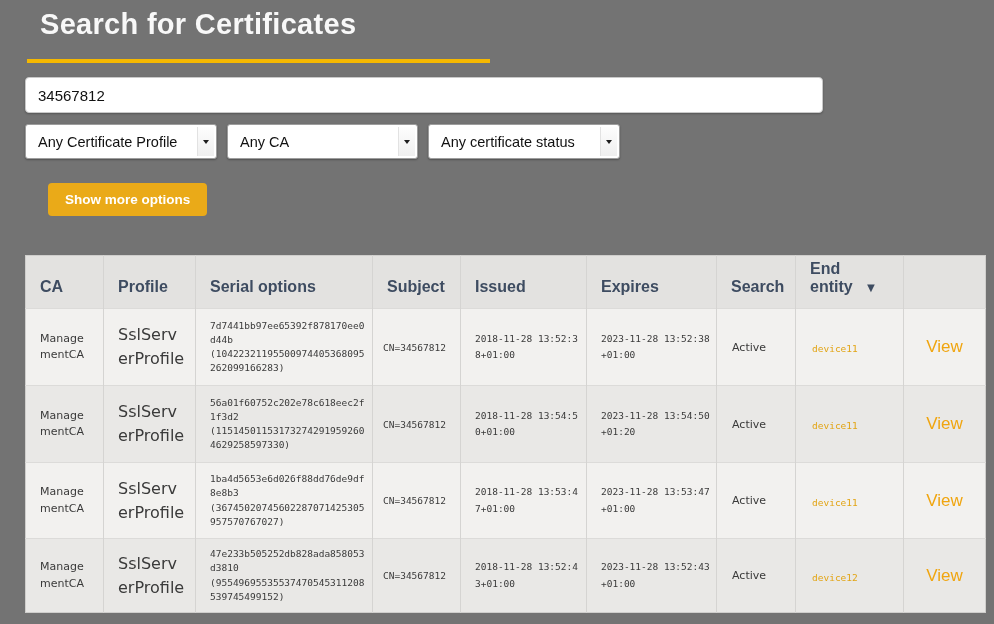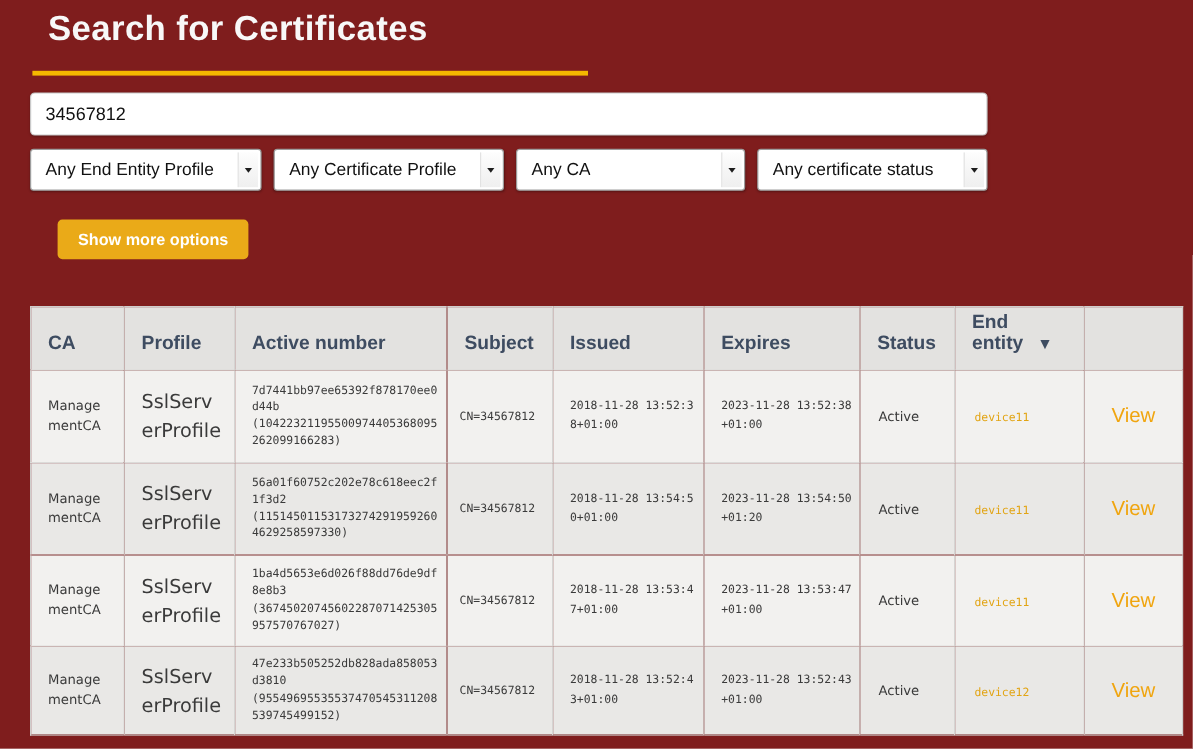--- a/index.html
+++ b/index.html
@@ -1,20 +1,20 @@
 <!DOCTYPE html>
 <html><head>
 <meta charset="utf-8">
 <style>
   * { margin:0; padding:0; box-sizing:border-box; }
   html,body { width:994px; height:624px; }
   body { font-family:"Liberation Sans", sans-serif; }
   .page {
     position:relative; width:994px; height:624px;
-    background:#7f1d1d; overflow:hidden;
+    background:#737373; overflow:hidden;
   }
 
   
   .page-title {
     position:absolute; left:40px; top:8px;
     font-size:29px; font-weight:bold; color:#F8F8F8; letter-spacing:.3px;
   }
   .title-underline {
     position:absolute; left:27px; top:59px; width:463px; height:4px;
     background:#F5B800;
@@ -120,26 +120,20 @@
 <body>
 
 <div class="page">
 
   <h1 class="page-title">Search for Certificates</h1>
   <div class="title-underline"></div>
 
   <input class="search-input" type="text" value="34567812" style="">
 
   <div class="filters">
-    <div class="select w1">
-      <span class="sel-label">Any End Entity Profile</span>
-      <span class="sel-arrow">
-          <i></i>
-        </span>
-    </div>
     <div class="select w2">
       <span class="sel-label">Any Certificate Profile</span>
       <span class="sel-arrow">
           <i></i>
         </span>
     </div>
     <div class="select w3">
       <span class="sel-label">Any CA</span>
       <span class="sel-arrow">
           <i></i>
@@ -164,25 +158,25 @@
         <col style="width:126px">
         <col style="width:130px">
       <col style="width:79px">
         <col style="width:108px">
         <col style="width:82px">
     </colgroup>
     <thead>
       <tr>
         <th>CA</th>
         <th>Profile</th>
-        <th>Active number</th>
+        <th>Serial options</th>
         <th>Subject</th>
         <th>Issued</th>
         <th>Expires</th>
-        <th>Status</th>
+        <th>Search</th>
         <th class="th-end"><span class="label">End entity</span> <span class="sort-icon">▼</span></th>
         <th></th>
       </tr>
     </thead>
     <tbody>
       <tr class="r1">
         <td class="c-ca">ManagementCA</td>
         <td class="c-profile">SslServerProfile</td>
         <td class="c-serial">
           <span>7d7441bb97ee65392f878170ee0d44b</span>

